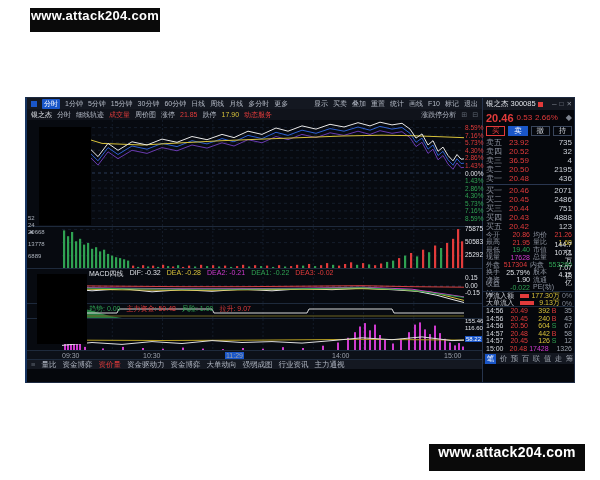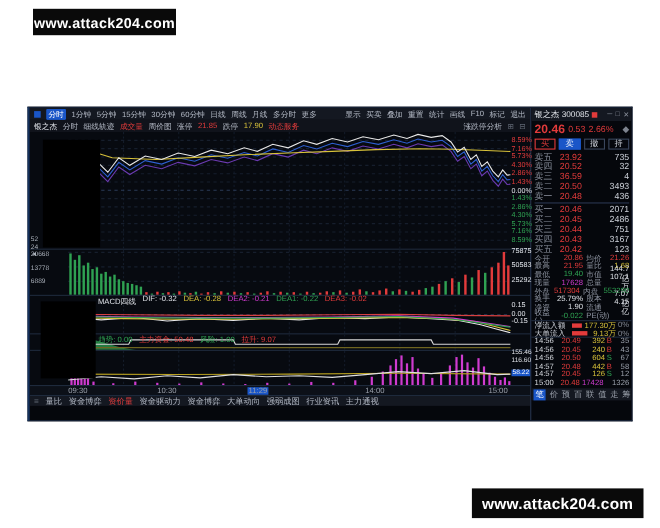--- a/index.html
+++ b/index.html
@@ -1,18 +1,18 @@
 <!DOCTYPE html>
 <html style="--up: #e23b3b; --down: #2fa152; --avg: #d8c23a; --mag: #cf3bcf; --accent: #1a56c8;"><head>
 <meta charset="utf-8">
 <style>
   html,body{margin:0;padding:0}
   body{width:600px;height:480px;background:#ffffff;position:relative;overflow:hidden;
        font-family:"Liberation Sans",sans-serif}
-  .wm{position:absolute;background:#0a0a0a;color:#fff;display:flex;align-items:center;justify-content:center;
+  .wm{position:absolute;background:#0a0a0a;color:#fff;display:flex;justify-content:center;
       font-weight:bold;letter-spacing:.3px}
   .wm-top{left:30px;top:8px;width:130px;height:24px;font-size:13px}
   .wm-bottom{left:429px;top:444px;width:156px;height:27px;font-size:14px}
   .app{position:absolute;left:25px;top:97px;width:547px;height:284px;background:#05070c;
        border:1px solid #1c2940;border-left:2px solid #16335f;box-sizing:content-box;
        font-size:8px;color:#c8ccd4;overflow:hidden}
   .tb{position:absolute;left:0;width:455px;height:11px;background:#141821;display:flex;align-items:center;
       gap:5px;padding:0 4px;white-space:nowrap;font-size:7px;box-sizing:border-box}
   .tb1{top:0}.tb2{top:11px;background:#10131b}
   .ti{color:#b4bac6;cursor:default}
@@ -465,21 +465,21 @@
           <span class="bv">32</span>
         </div>
       <div class="brow">
           <span class="bl">卖三</span>
           <span class="bp r">36.59</span>
           <span class="bv">4</span>
         </div>
       <div class="brow">
           <span class="bl">卖二</span>
           <span class="bp r">20.50</span>
-          <span class="bv">3493</span>
+          <span class="bv">2195</span>
         </div>
       <div class="brow">
           <span class="bl">卖一</span>
           <span class="bp r">20.48</span>
           <span class="bv">436</span>
         </div>
       <div class="bsep"></div>
       <div class="brow">
           <span class="bl">买一</span>
           <span class="bp r">20.46</span>
@@ -491,21 +491,21 @@
           <span class="bv">2486</span>
         </div>
       <div class="brow">
           <span class="bl">买三</span>
           <span class="bp r">20.44</span>
           <span class="bv">751</span>
         </div>
       <div class="brow">
           <span class="bl">买四</span>
           <span class="bp r">20.43</span>
-          <span class="bv">3167</span>
+          <span class="bv">4888</span>
         </div>
       <div class="brow">
           <span class="bl">买五</span>
           <span class="bp r">20.42</span>
           <span class="bv">123</span>
         </div>
     </div>
 
     <div class="stats">
       <div class="srow">

